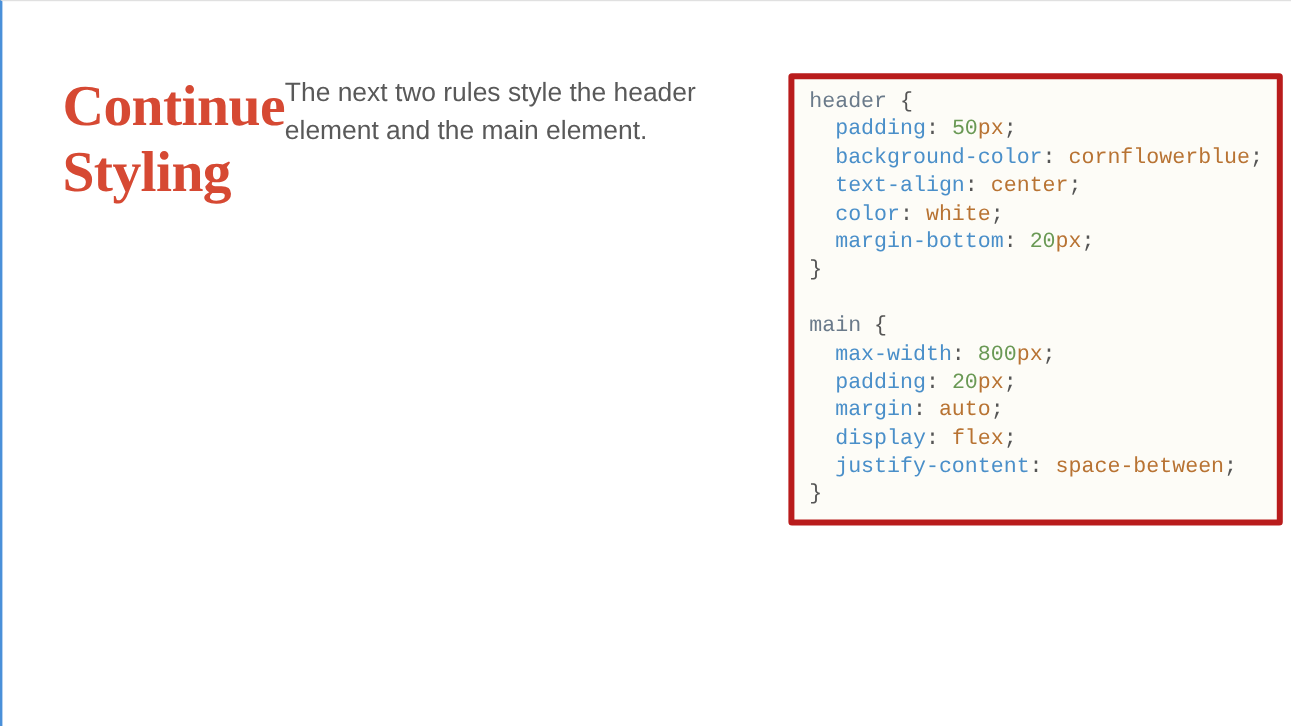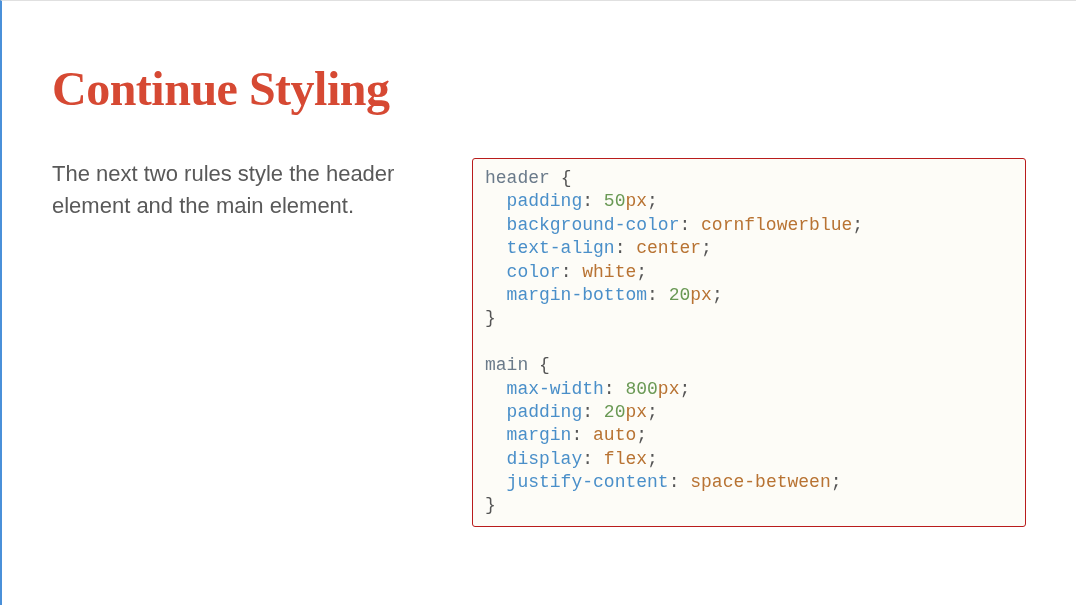--- a/index.html
+++ b/index.html
@@ -13,21 +13,21 @@
       background: #ffffff;
       font-family: -apple-system, BlinkMacSystemFont, "Segoe UI", Helvetica, Arial, sans-serif;
       border-top: 1px solid #e0e0e0;
       border-left: 2px solid #4a90d9;
       position: relative;
       overflow: hidden;
     }
     .slide {
       padding: 60px 50px 30px 50px;
       display: flex;
-      flex-direction: column;
+      flex-direction: row;
     }
     .title {
       font-family: Georgia, "Times New Roman", serif;
       font-weight: 900;
       font-size: 48px;
       color: #d64933;
       letter-spacing: -0.5px;
       margin-bottom: 42px;
     }
     .content {
@@ -40,21 +40,21 @@
       font-size: 22px;
       line-height: 1.45;
       color: #595959;
       font-weight: 400;
     }
     .code-col {
       flex: 1;
     }
     .code-block {
       background: #fdfcf7;
-      border: 1px solid #b91c1c;
+      border: 5px solid #b91c1c;
       border-radius: 3px;
       padding: 8px 12px;
       font-family: "SFMono-Regular", Consolas, "Liberation Mono", Menlo, monospace;
       font-size: 18px;
       line-height: 1.3;
       white-space: pre;
       color: #333;
     }
     .tok-selector { color: #6a7a8a; }
     .tok-brace { color: #555; }

